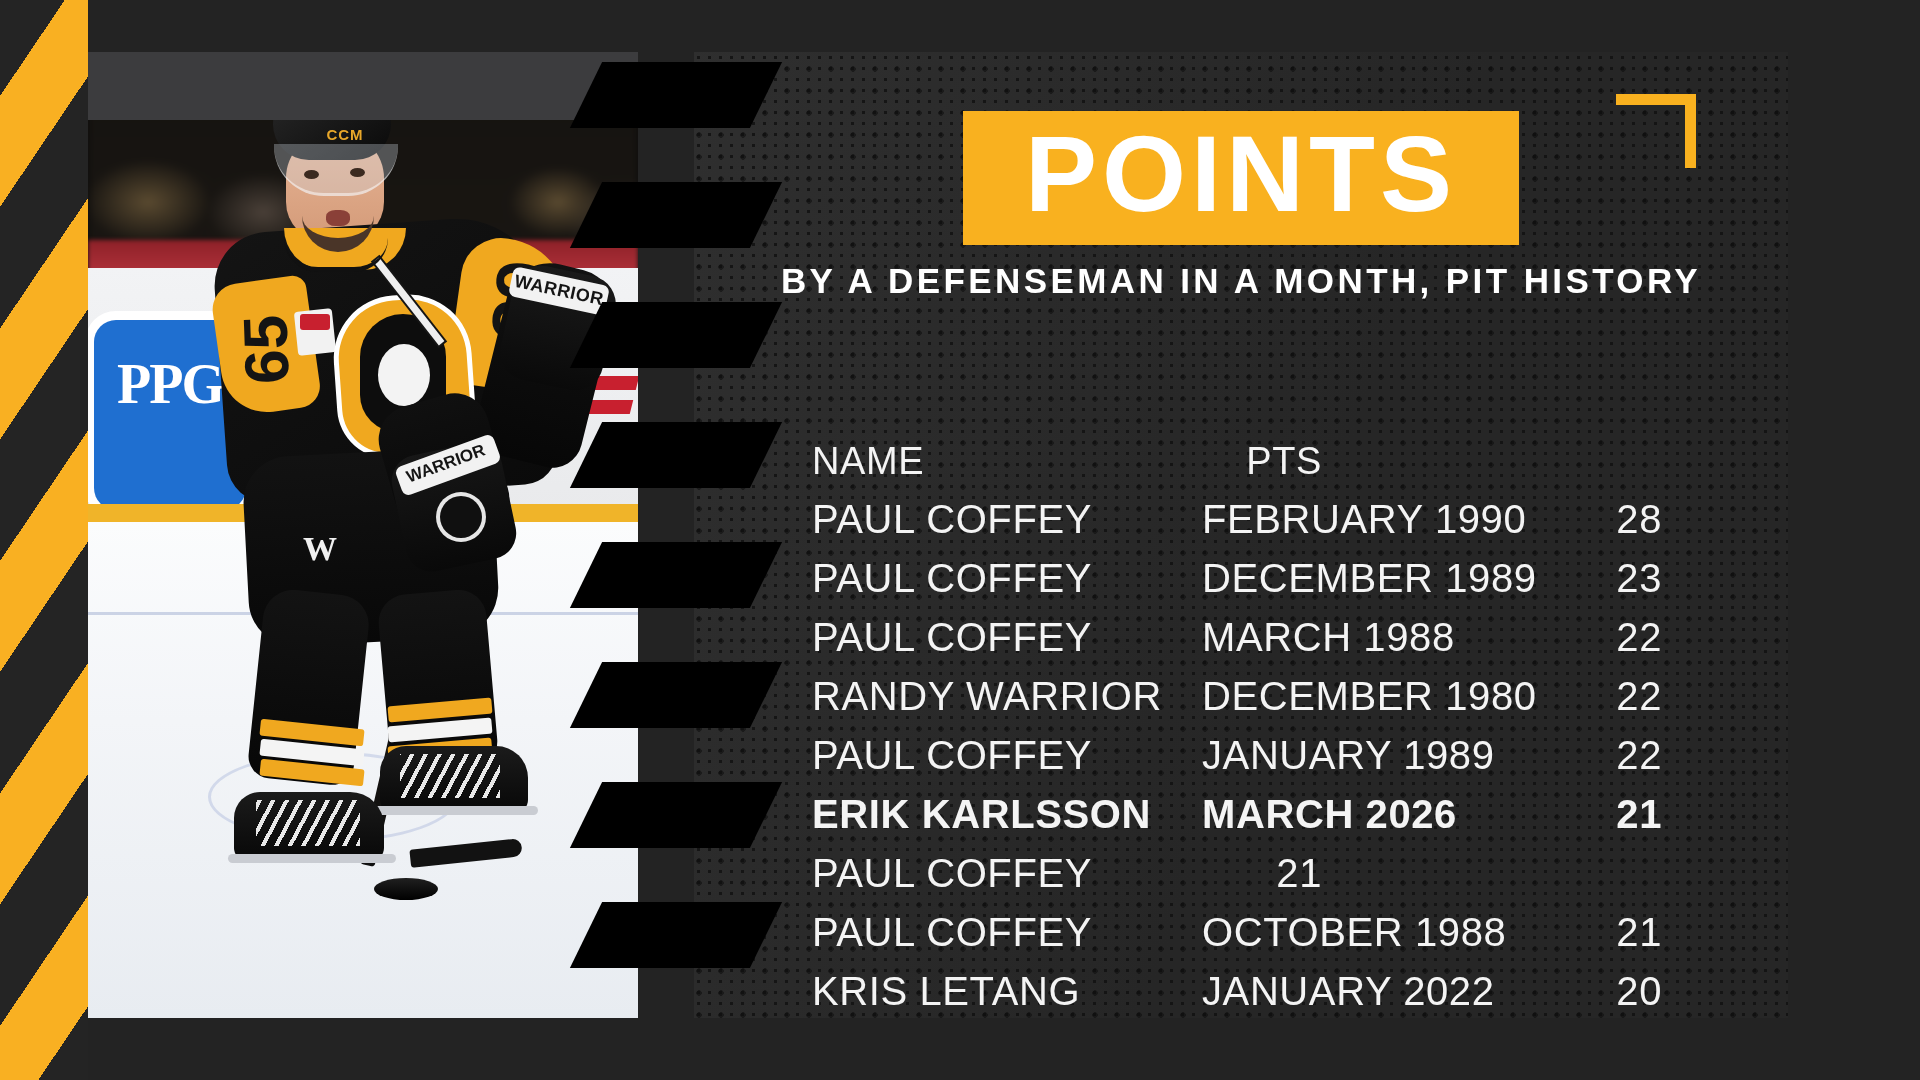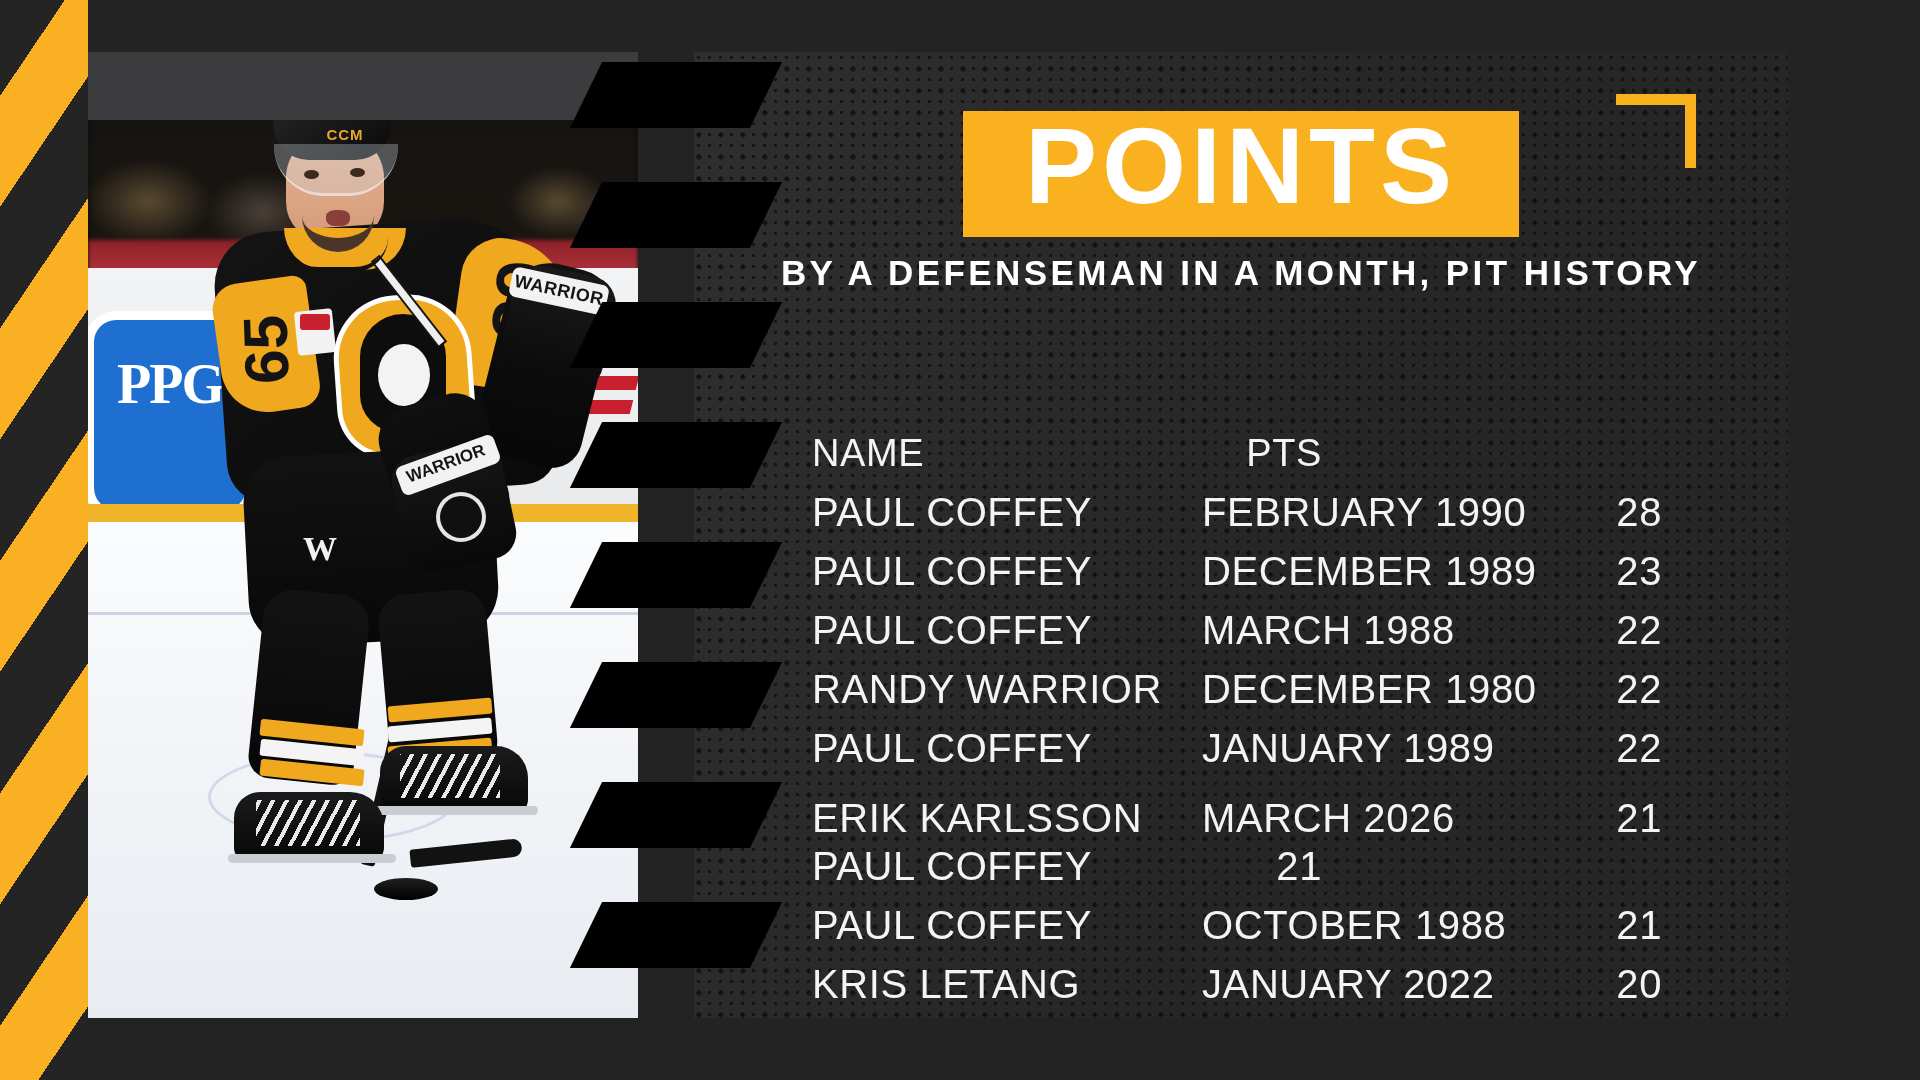--- a/index.html
+++ b/index.html
@@ -411,57 +411,57 @@
   #heading { position:absolute; left:0; right:0; top:42px; text-align:center; z-index:11; }
   #kicker {
     color:#ffffff; font-size:36px; font-weight:bold;
     letter-spacing:11px; line-height:1;
     font-family:"Liberation Sans", sans-serif;
   }
   #title-band {
     display:inline-block;
     margin-top:17px;
     background:#f9b11f;
-    padding:0 62px 16px 62px;
+    padding:8px 62px 16px 62px;
   }
   #title {
     color:#ffffff; font-size:108px; font-weight:bold;
     letter-spacing:5px; line-height:1.02;
     font-family:"Liberation Sans", sans-serif;
   }
   #subtitle {
     margin-top:16px;
     color:#ffffff; font-size:35px; font-weight:bold;
     letter-spacing:3.4px; line-height:1.12;
     font-family:"Liberation Sans", sans-serif;
     padding:0 70px;
   }
 
   
   #table {
     position:absolute; left:118px; right:92px; top:372px;
     z-index:11;
   }
   .trow {
-    display:flex; align-items:center;
+    display:flex; align-items:flex-end;
     height:59px;
   }
   .c-name  { width:390px; }
   .c-month { width:340px; }
   .c-pts   { width:120px; text-align:right; }
   .trow span {
     color:#f4f4f4;
     font-size:40px;
     font-weight:normal;
     letter-spacing:.6px;
     font-family:"Liberation Sans", sans-serif;
     white-space:nowrap;
   }
   .trow.head span { font-size:38px; }
-  .trow.hl span { font-weight:normal;margin-top:22px; }
+  .trow.hl span { font-weight:bold;margin-top:22px; }
 </style>
 </head>
 <body>
 
 <div id="frame"></div>
 <div id="plate"></div>
 <div id="plate-top"></div>
 <div id="plate-bottom"></div>
 
 <div id="card">

